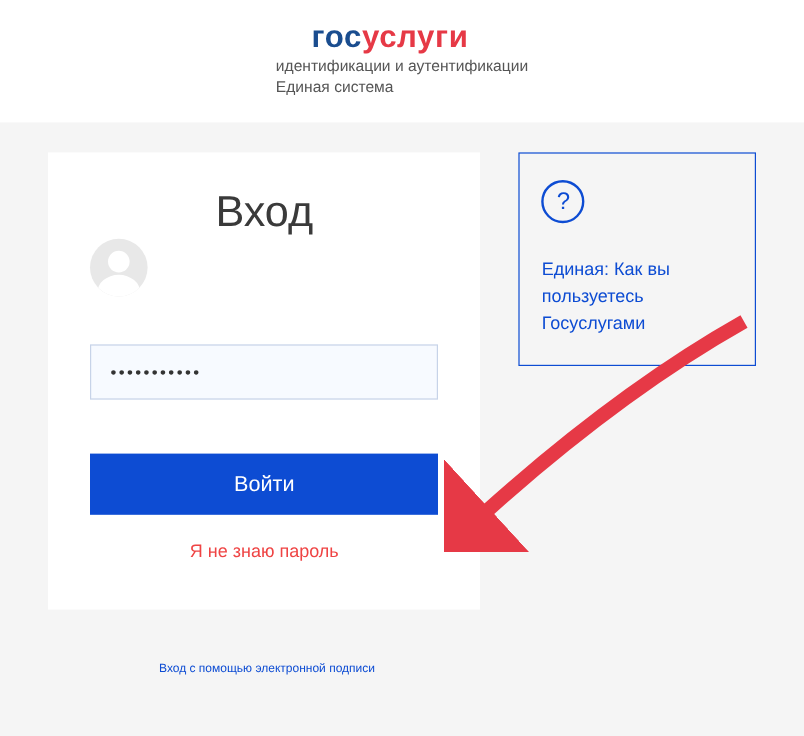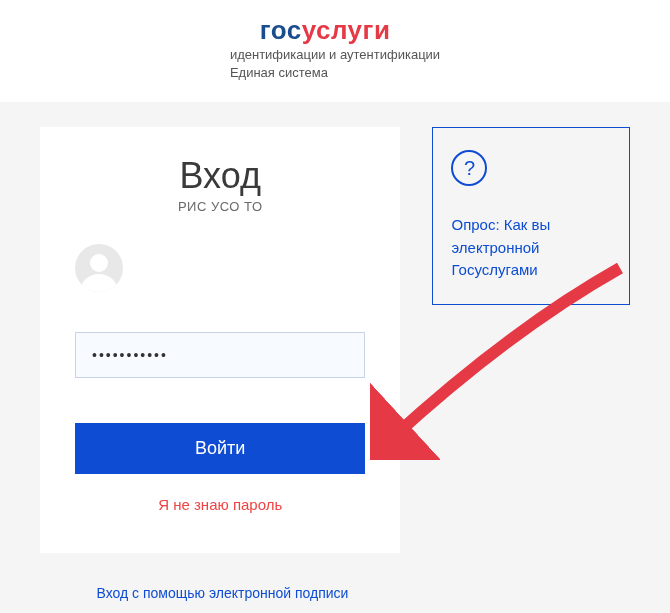--- a/index.html
+++ b/index.html
@@ -140,24 +140,24 @@
       cursor: pointer;
       margin-bottom: 22px;
     }
     .forgot-link {
       color: #ef4444;
       font-size: 15px;
       cursor: pointer;
     }
     .alt-login {
       color: #0d4cd3;
-      font-size: 14px;
+      font-size: 10px;
       cursor: pointer;
       text-align: center;
-      margin-top: 32px;
+      margin-top: 44px;
       width: 365px;
     }
     .alt-login-wrap {
       padding: 0 40px;
     }
     .survey-card {
       border: 1px solid #0d4cd3;
       background: transparent;
       width: 200px;
       padding: 22px 18px 22px 18px;
@@ -194,38 +194,37 @@
   </div>
   <div class="tagline">
     <div>идентификации и аутентификации</div>
     <div>Единая система</div>
   </div>
 </div>
 
 <div class="content">
   <div class="login-card">
     <h1 class="login-title">Вход</h1>
-    <div class="login-subtitle">РИС УСО ТО</div>
 
     <div class="user-row">
       <div class="avatar"></div>
     </div>
 
     <input type="password" class="password-input" value="•••••••••••" style="">
 
     <button class="login-button">Войти</button>
 
     <div class="forgot-link">Я не знаю пароль</div>
   </div>
 
   <div class="survey-card">
     <div class="survey-icon">
       <span>?</span>
     </div>
-    <div class="survey-text">Опрос: Как вы электронной Госуслугами</div>
+    <div class="survey-text">Единая: Как вы пользуетесь Госуслугами</div>
   </div>
 </div>
 
 <div class="alt-login-wrap">
   <div class="alt-login">Вход с помощью электронной подписи</div>
 </div>
 
 <svg class="arrow" width="270" height="210" style="left:370px; top:250px;">
   <defs>
     <marker id="arrowhead" markerWidth="12" markerHeight="10" refX="2" refY="5" orient="auto">

